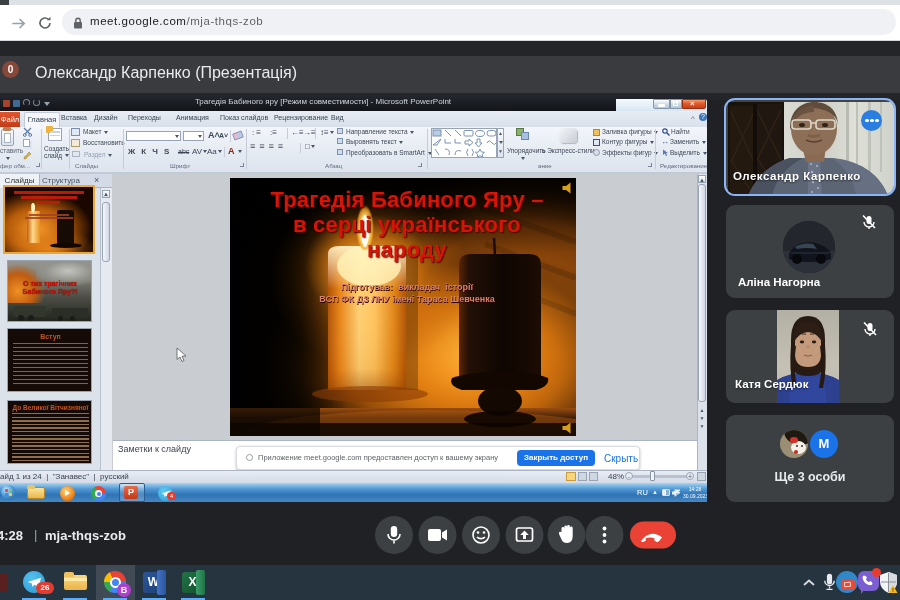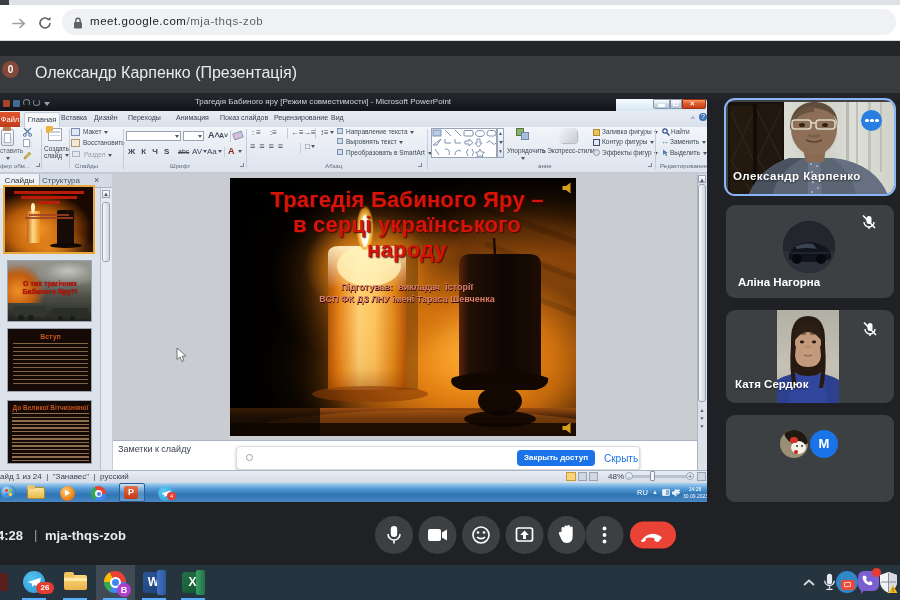--- a/index.html
+++ b/index.html
@@ -367,20 +367,21 @@
 
   <svg class="abs" style="left:176px;top:251px" width="12" height="16" viewBox="0 0 12 16">
       <path d="M1 1 L1 12.5 L4 10 L6 14.5 L8 13.5 L6 9.2 L10 9 Z" fill="#fff" stroke="#555" stroke-width="0.8"></path>
     </svg>
 
   <div class="abs" style="left:113px;top:344px;width:584px;height:30px;background:#fff;border-top:1px solid #aab4c2"></div>
   <div class="abs" style="left:118px;top:348px;font-size:9px;color:#3c4350">Заметки к слайду</div>
 
   <div class="abs" style="left:236px;top:350px;width:404px;height:24px;background:#fff;border:1px solid #dadce0;border-radius:4px;box-shadow:0 1px 3px rgba(0,0,0,.25)"></div>
   <div class="abs" style="left:246px;top:358px;width:7px;height:7px;border:1px solid #9aa0a6;border-radius:50%"></div>
+  <div class="abs" style="left:258px;top:357px;font-size:7.5px;color:#5f6368">Приложение meet.google.com предоставлен доступ к вашему экрану</div>
   <div class="abs" style="left:517px;top:354px;width:78px;height:16px;background:#1a73e8;border-radius:4px;color:#fff;font-size:8px;font-weight:bold;text-align:center;line-height:16px">Закрыть доступ</div>
   <div class="abs" style="left:604px;top:357px;font-size:10px;color:#1a73e8">Скрыть</div>
 
   <div class="abs" style="left:0;top:374px;width:707px;height:13px;background:linear-gradient(#e8edf4,#d4dbe7);border-top:1px solid #aab4c2"></div>
   <div class="abs" style="left:0;top:376px;font-size:8px;color:#3c4350">айд 1 из 24 &nbsp;|&nbsp; "Занавес" &nbsp;|&nbsp; русский</div>
   <div class="abs" style="left:566px;top:376px;width:10px;height:9px;background:#f8d57b;border:1px solid #c89b3c"></div>
   <div class="abs" style="left:578px;top:376px;width:9px;height:9px;background:#cfd7e2;border:1px solid #98a4b4"></div>
   <div class="abs" style="left:589px;top:376px;width:9px;height:9px;background:#cfd7e2;border:1px solid #98a4b4"></div>
   <div class="abs" style="left:608px;top:376px;font-size:8px;color:#3c4350">48%</div>
   <div class="abs" style="left:627px;top:379px;width:66px;height:3px;background:#b9c2cf;border-radius:2px"></div>
@@ -562,20 +563,21 @@
 <div id="tile4" class="abs" style="left:726px;top:415px;width:168px;height:87px;border-radius:9px;background:#3c4043;overflow:hidden">
   <div class="abs" style="left:54px;top:15px;width:28px;height:28px;border-radius:50%;background:#9a8e74;overflow:hidden">
     <div class="abs" style="left:4px;top:-9px;width:30px;height:24px;background:#1e1a12;border-radius:50%;transform:rotate(12deg)"></div>
     <div class="abs" style="left:11px;top:11px;width:15px;height:13px;background:#f6f1e8;border-radius:50%"></div>
     <div class="abs" style="left:10px;top:7px;width:8px;height:6px;background:#d8302a;border-radius:50% 50% 40% 40%"></div>
     <div class="abs" style="left:14px;top:20px;width:4px;height:4px;background:#cc2822;border-radius:50%"></div>
     <div class="abs" style="left:16px;top:15px;width:2px;height:2px;background:#333;border-radius:50%"></div>
     <div class="abs" style="left:21px;top:15px;width:2px;height:2px;background:#333;border-radius:50%"></div>
   </div>
   <div class="abs" style="left:84px;top:15px;width:28px;height:28px;border-radius:50%;background:#1a73e8;color:#fff;font-size:13px;font-weight:bold;text-align:center;line-height:28px">M</div>
+  <div class="abs" style="left:0;top:55px;width:168px;text-align:center;font-size:12.5px;font-weight:bold;color:#e8eaed">Ще 3 особи</div>
 </div>
 
 <div class="abs" style="left:0;top:502px;width:900px;height:63px;background:#202124"></div>
 <div class="abs" style="left:-3px;top:528px;font-size:13px;font-weight:bold;color:#e8eaed">4:28</div>
 <div class="abs" style="left:34px;top:527px;font-size:13px;color:#9aa0a6">|</div>
 <div class="abs" style="left:45px;top:528px;font-size:13px;font-weight:bold;color:#e8eaed">mja-thqs-zob</div>
 <div id="controls">
   <svg class="abs" style="left:374px;top:515px" width="322" height="40" viewBox="0 0 322 40">
     <g fill="#3c4043">
       <circle cx="20" cy="20" r="19"></circle>

